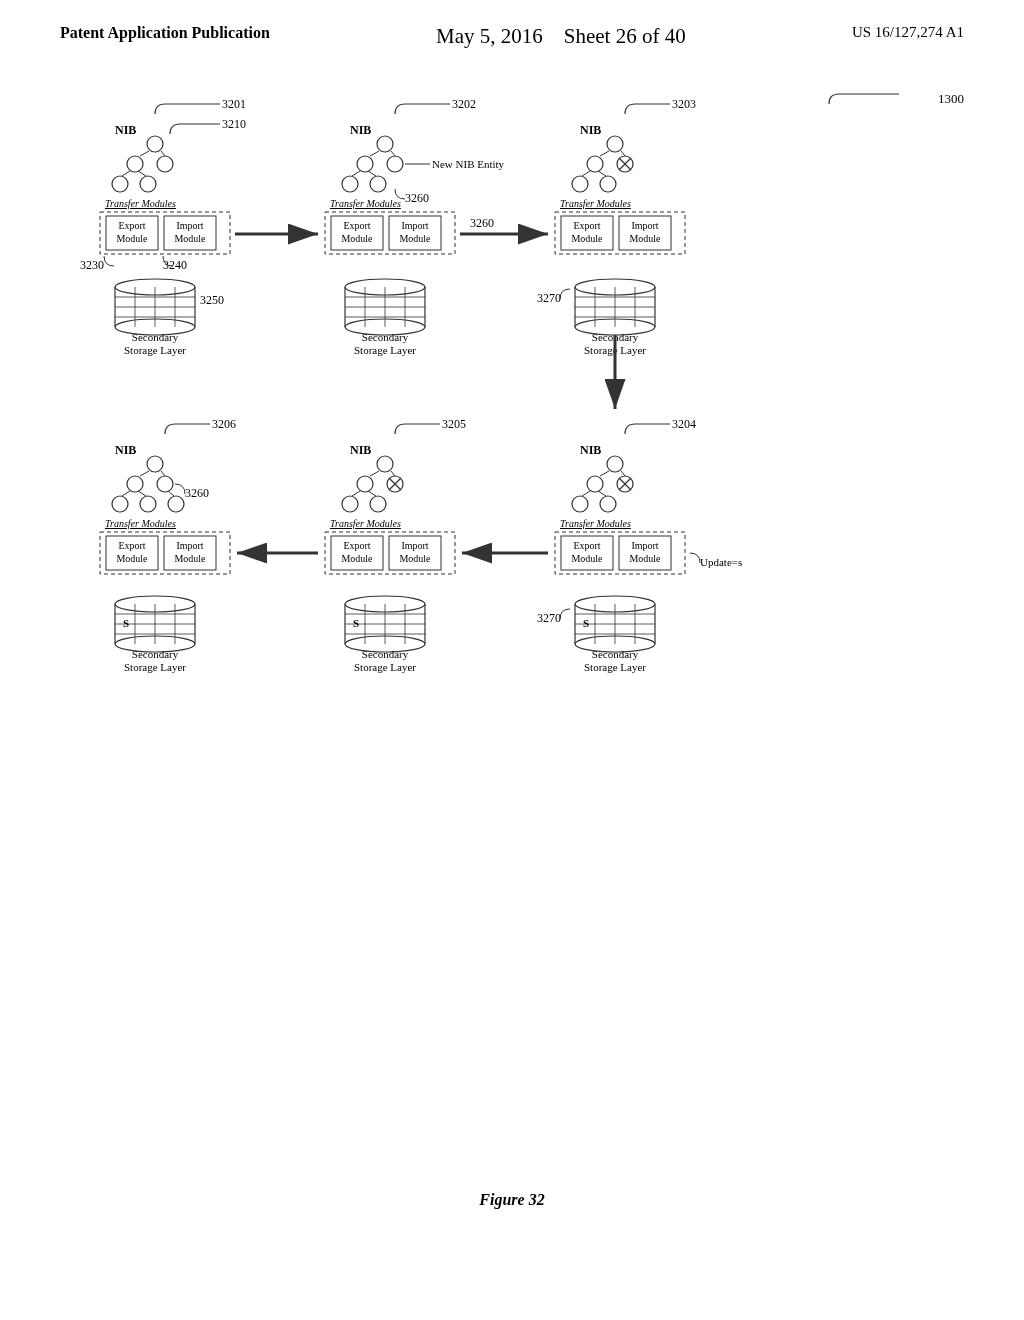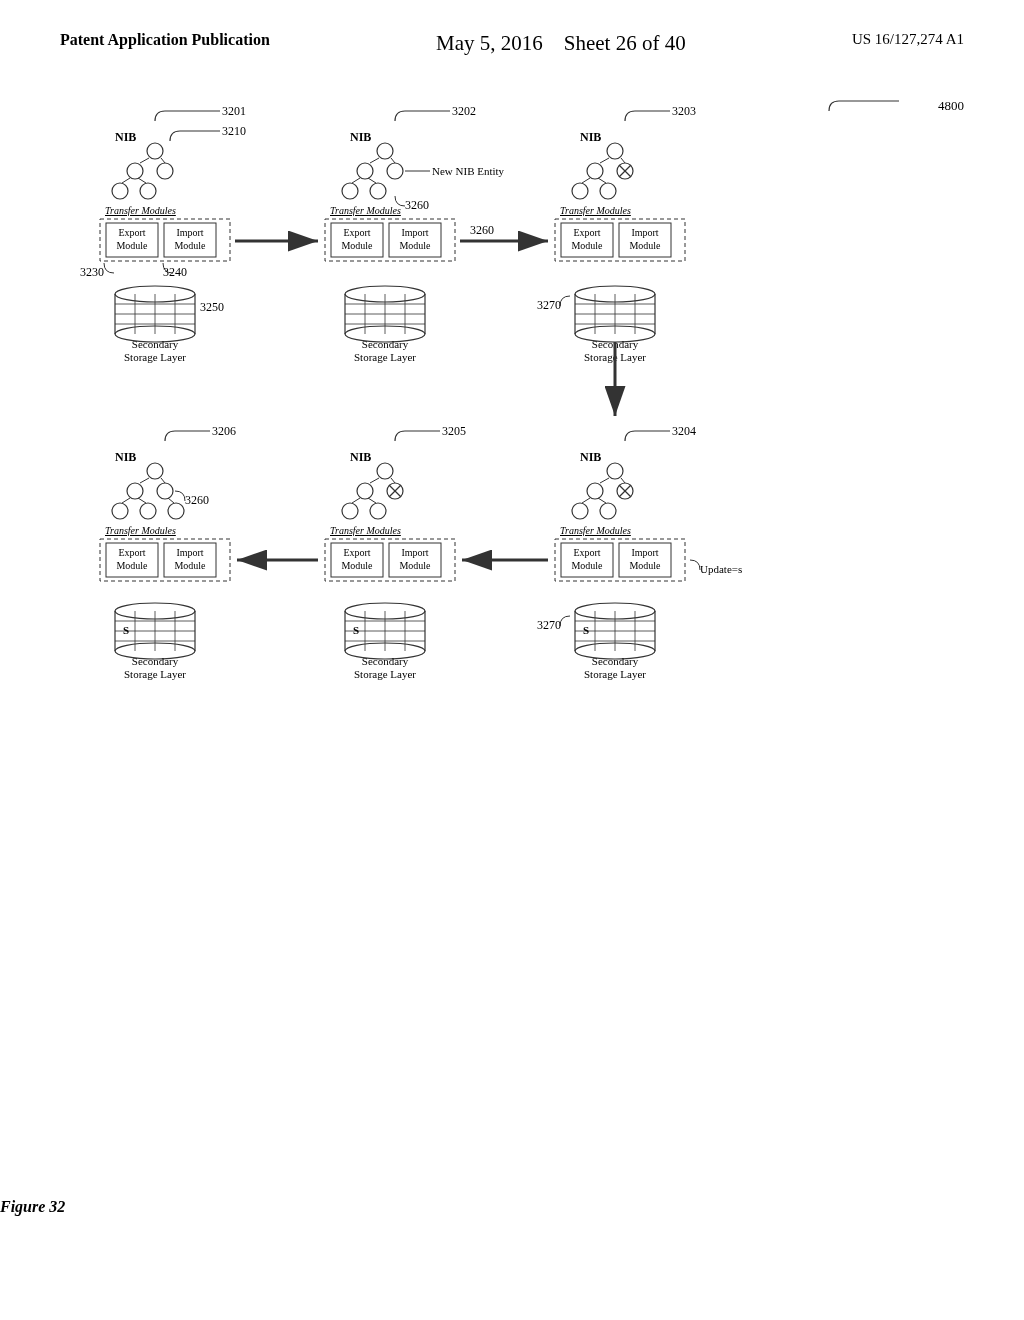--- a/index.html
+++ b/index.html
@@ -10,21 +10,21 @@
       min-height: 1320px;
       position: relative;
       overflow-x: hidden;
     }
 
     
     .header {
       display: flex;
       justify-content: space-between;
       align-items: flex-start;
-      padding: 31px 60px 0 60px;
+      padding: 24px 60px 0 60px;
       font-size: 15px;
     }
     .header-left {
       font-weight: bold;
       font-size: 16px;
     }
     .header-center {
       text-align: center;
       font-size: 21px;
     }
@@ -58,21 +58,21 @@
   <div class="header-right">US 16/127,274 A1</div>
 </div>
 
 <div class="diagram-area">
 
   <div class="big-ref" style="top:30px; right:120px;">
     <svg width="80" height="20">
       <path d="M5,15 Q5,5 15,5 L75,5" stroke="#333" stroke-width="1.2" fill="none"></path>
     </svg>
   </div>
-  <div style="position:absolute; top:32px; right:60px; font-size:13px;">4800</div>
+  <div style="position:absolute; top:32px; right:60px; font-size:13px;">1300</div>
 
   <svg width="1024" height="1160" style="position:absolute; top:0; left:0;">
 
     <path d="M155,55 Q155,45 165,45 L220,45" stroke="#333" stroke-width="1.2" fill="none"></path>
     <text x="222" y="49" font-size="12" font-family="Times New Roman">3201</text>
 
     <text x="115" y="75" font-size="12" font-weight="bold" font-family="Times New Roman">NIB</text>
 
     <path d="M170,75 Q170,65 180,65 L220,65" stroke="#333" stroke-width="1.2" fill="none"></path>
     <text x="222" y="69" font-size="12" font-family="Times New Roman">3210</text>
@@ -354,17 +354,17 @@
     <text x="123" y="568" font-size="11" font-family="Times New Roman" font-weight="bold">S</text>
     <text x="155" y="599" font-size="11" font-family="Times New Roman" text-anchor="middle">Secondary</text>
     <text x="155" y="612" font-size="11" font-family="Times New Roman" text-anchor="middle">Storage Layer</text>
 
     <line x1="318" y1="494" x2="237" y2="494" stroke="#333" stroke-width="3" marker-end="url(#arrowhead)"></line>
 
     <line x1="548" y1="494" x2="462" y2="494" stroke="#333" stroke-width="3" marker-end="url(#arrowhead)"></line>
 
   </svg>
 
-  <div style="position:absolute; bottom:10px; left:0; right:0; ">
+  <div style="position:absolute; bottom:10px; left:0; right:0; text-align:center;">
     <span style="font-style:italic; font-weight:bold; font-size:16px;">Figure 32</span>
   </div>
 
 </div>
 
 </body></html>

